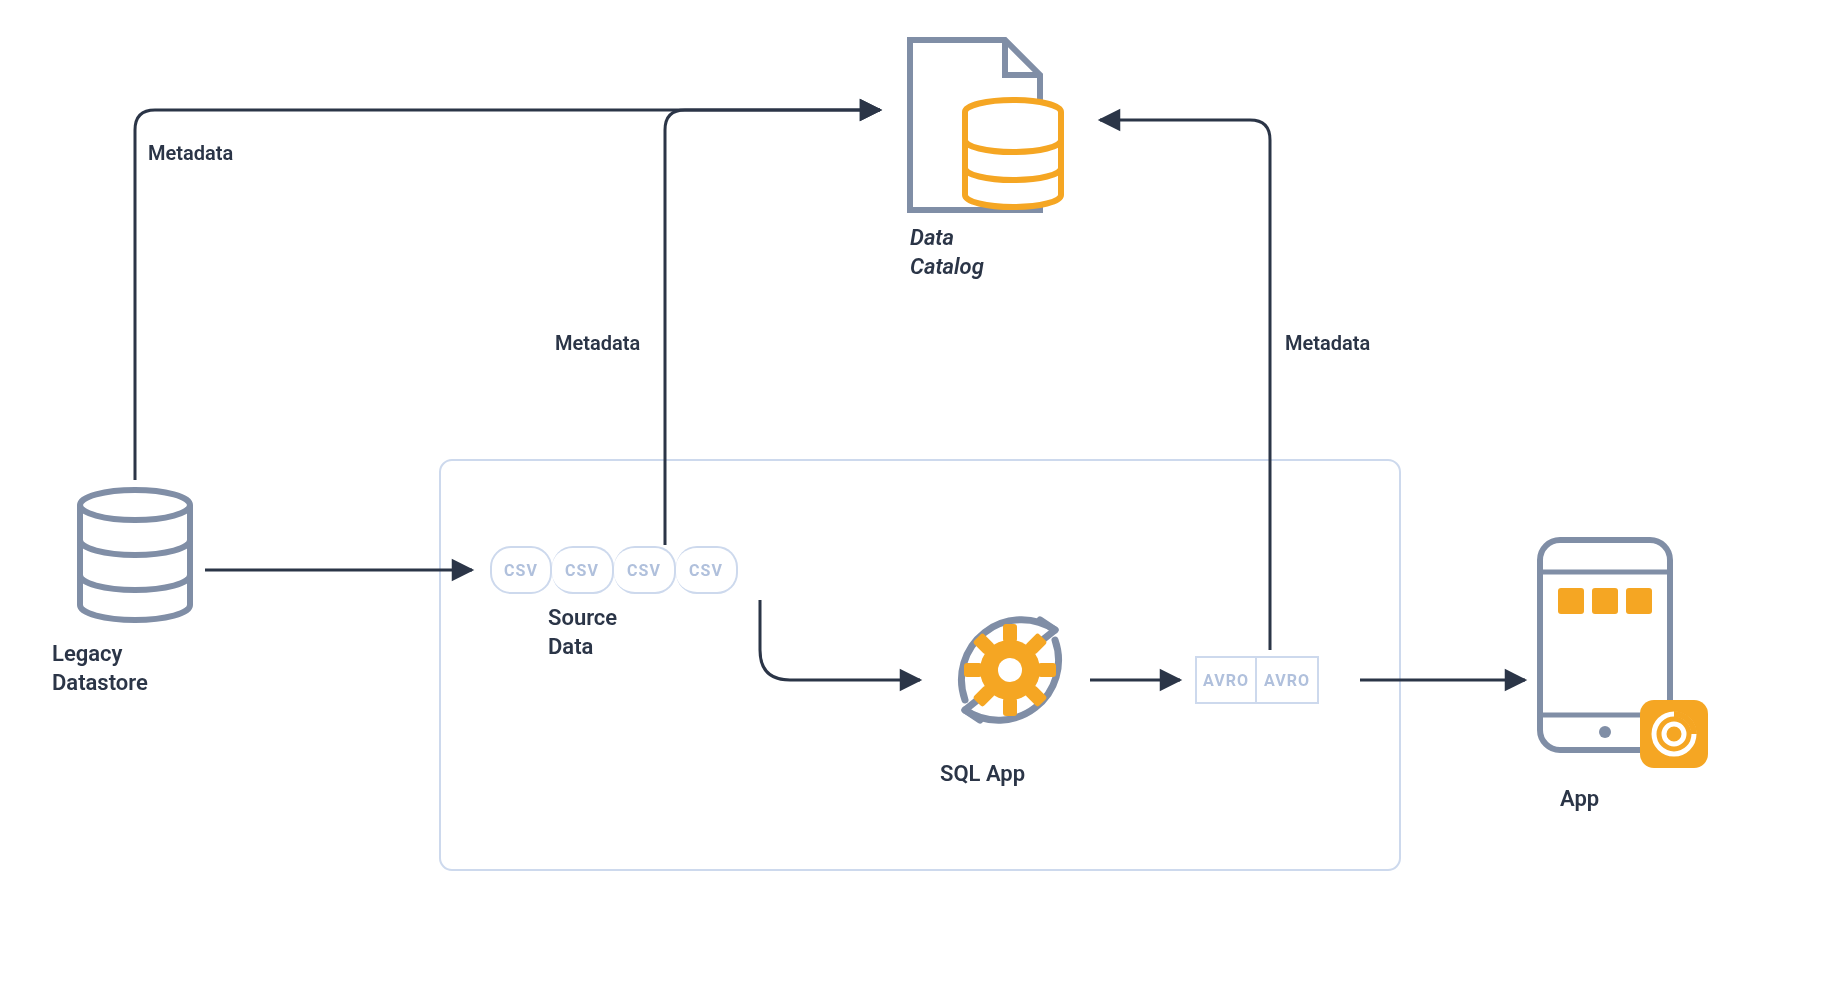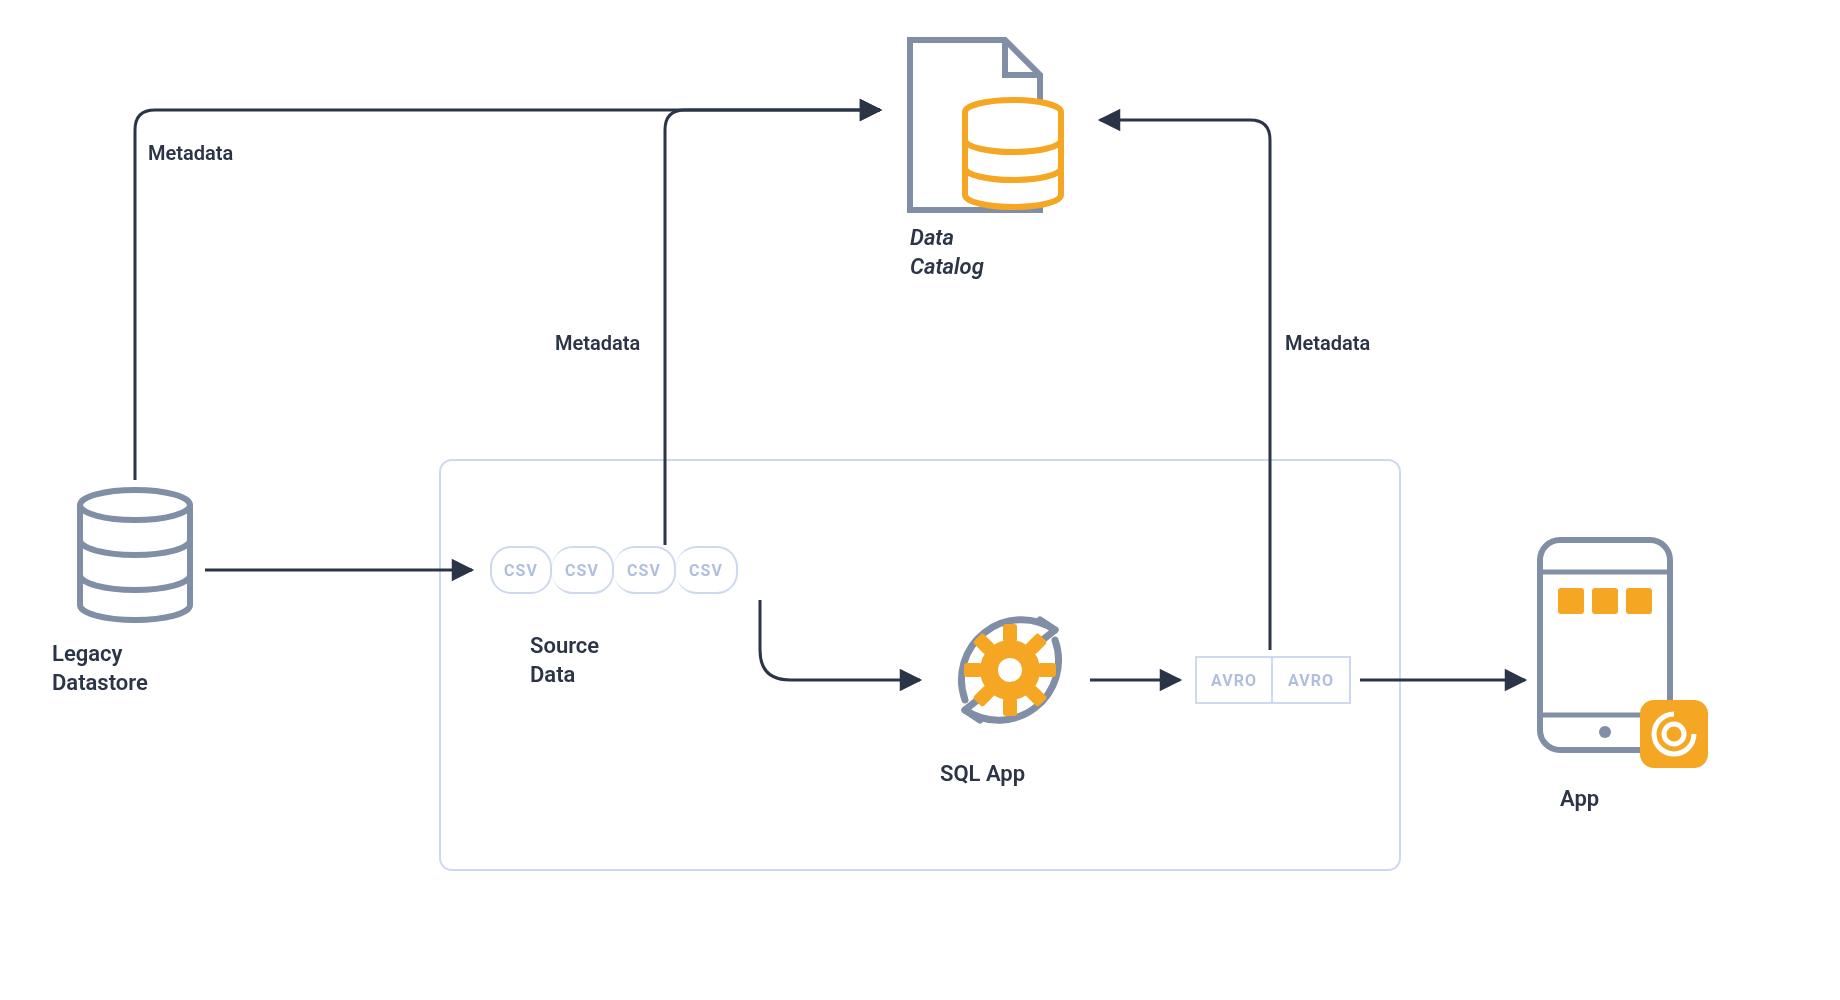--- a/index.html
+++ b/index.html
@@ -34,21 +34,21 @@
     color: #b0c0dc;
     font-weight: 700;
     letter-spacing: 1px;
     display: flex;
     align-items: center;
     justify-content: center;
     background: #fff;
   }
   .csv-cell { width: 62px; height: 48px; font-size: 16px; border-radius: 21px; }
   .csv-cell + .csv-cell { border-left: none; }
-  .avro-cell { width: 78px; height: 48px; font-size: 16px; }
+  .avro-cell { width: 62px; height: 48px; font-size: 16px; }
   .avro-cell + .avro-cell { border-left: none; }
 </style>
 </head>
 <body>
 
 <div class="canvas">
 
   <svg width="1840" height="1000" style="position:absolute;inset:0;">
     <defs>
       <marker id="arrow" viewBox="0 0 12 12" refX="10" refY="6" markerWidth="9" markerHeight="9" orient="auto-start-reverse">
@@ -143,21 +143,21 @@
   <div class="label" style="left:52px; top:640px; width:160px;">
     <span>Legacy</span><br>
     <span>Datastore</span>
   </div>
 
   <div class="label" style="left:910px; top:224px; width:160px;font-style:italic;">
     <span>Data</span><br>
     <span>Catalog</span>
   </div>
 
-  <div class="label" style="left:530px; top:604px; width:150px;margin-top:28px;">
+  <div class="label" style="left:548px; top:604px; width:150px;">
     <span>Source</span><br>
     <span>Data</span>
   </div>
 
   <div class="label" style="left:940px; top:760px; width:150px;">SQL App</div>
 
   <div class="label" style="left:1560px; top:785px; width:120px;">App</div>
 
   <div class="label label-small" style="left:148px; top:140px;">Metadata</div>
   <div class="label label-small" style="left:555px; top:330px;">Metadata</div>

